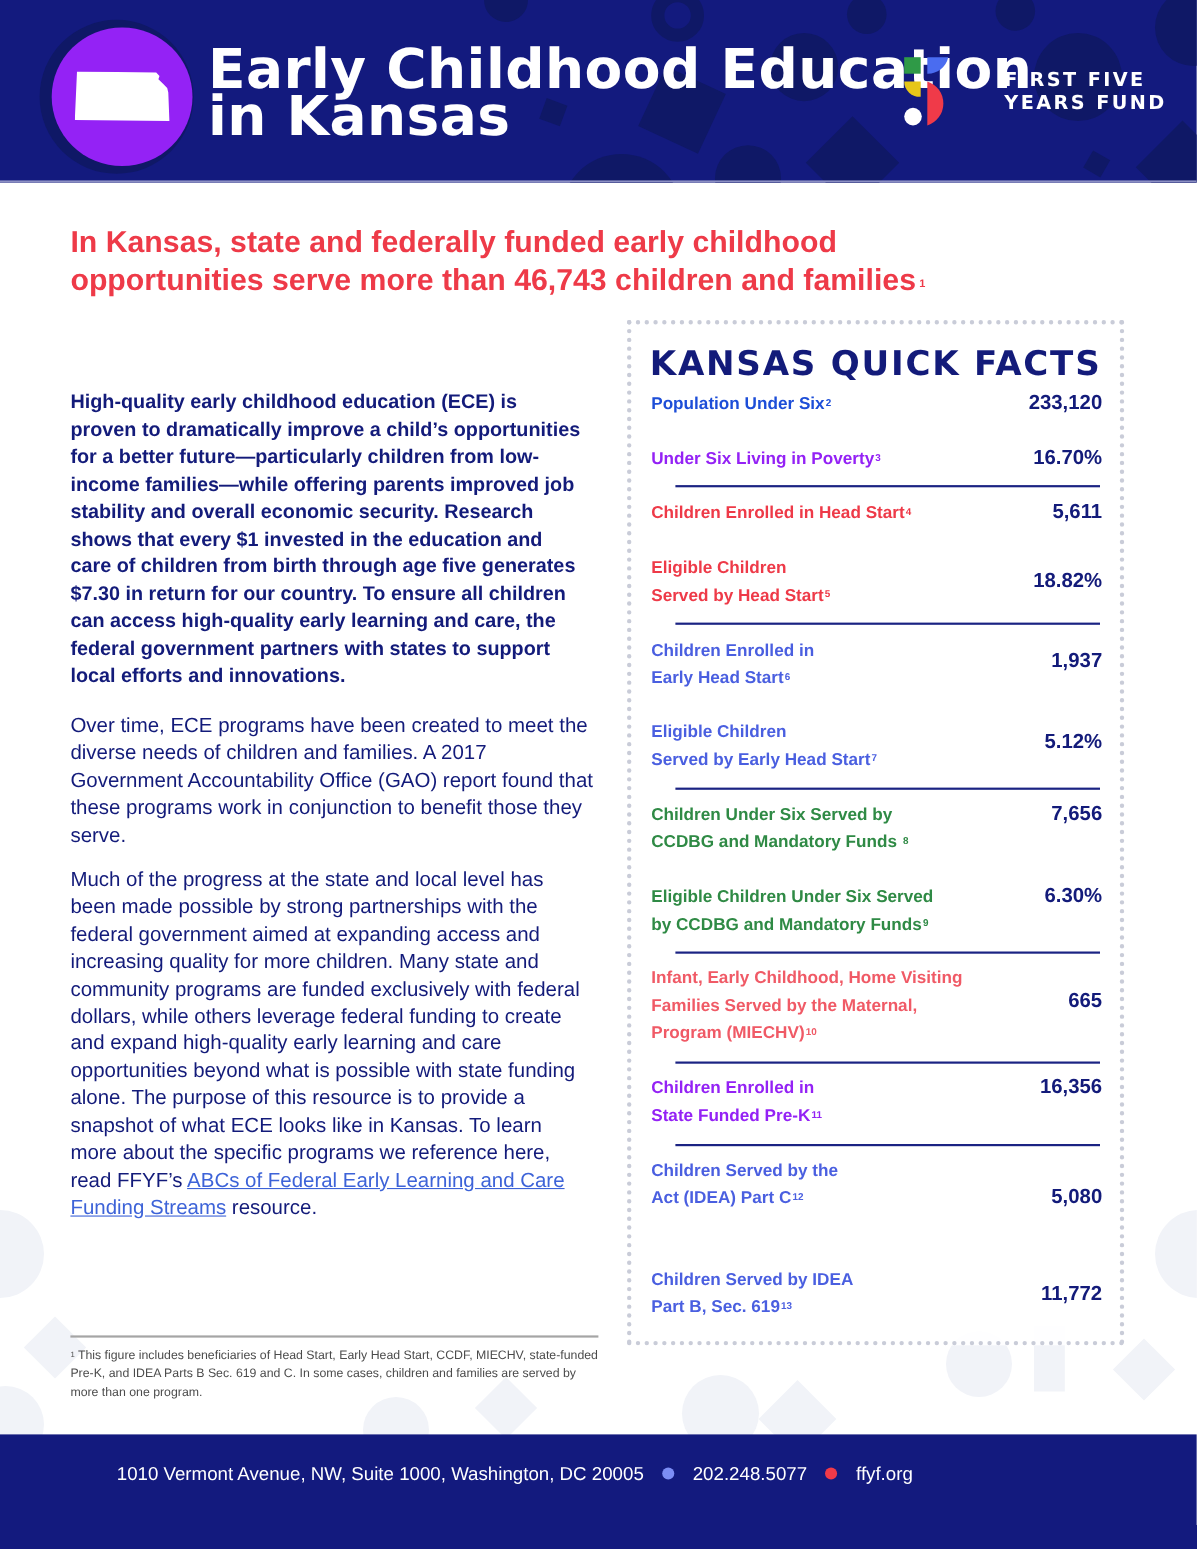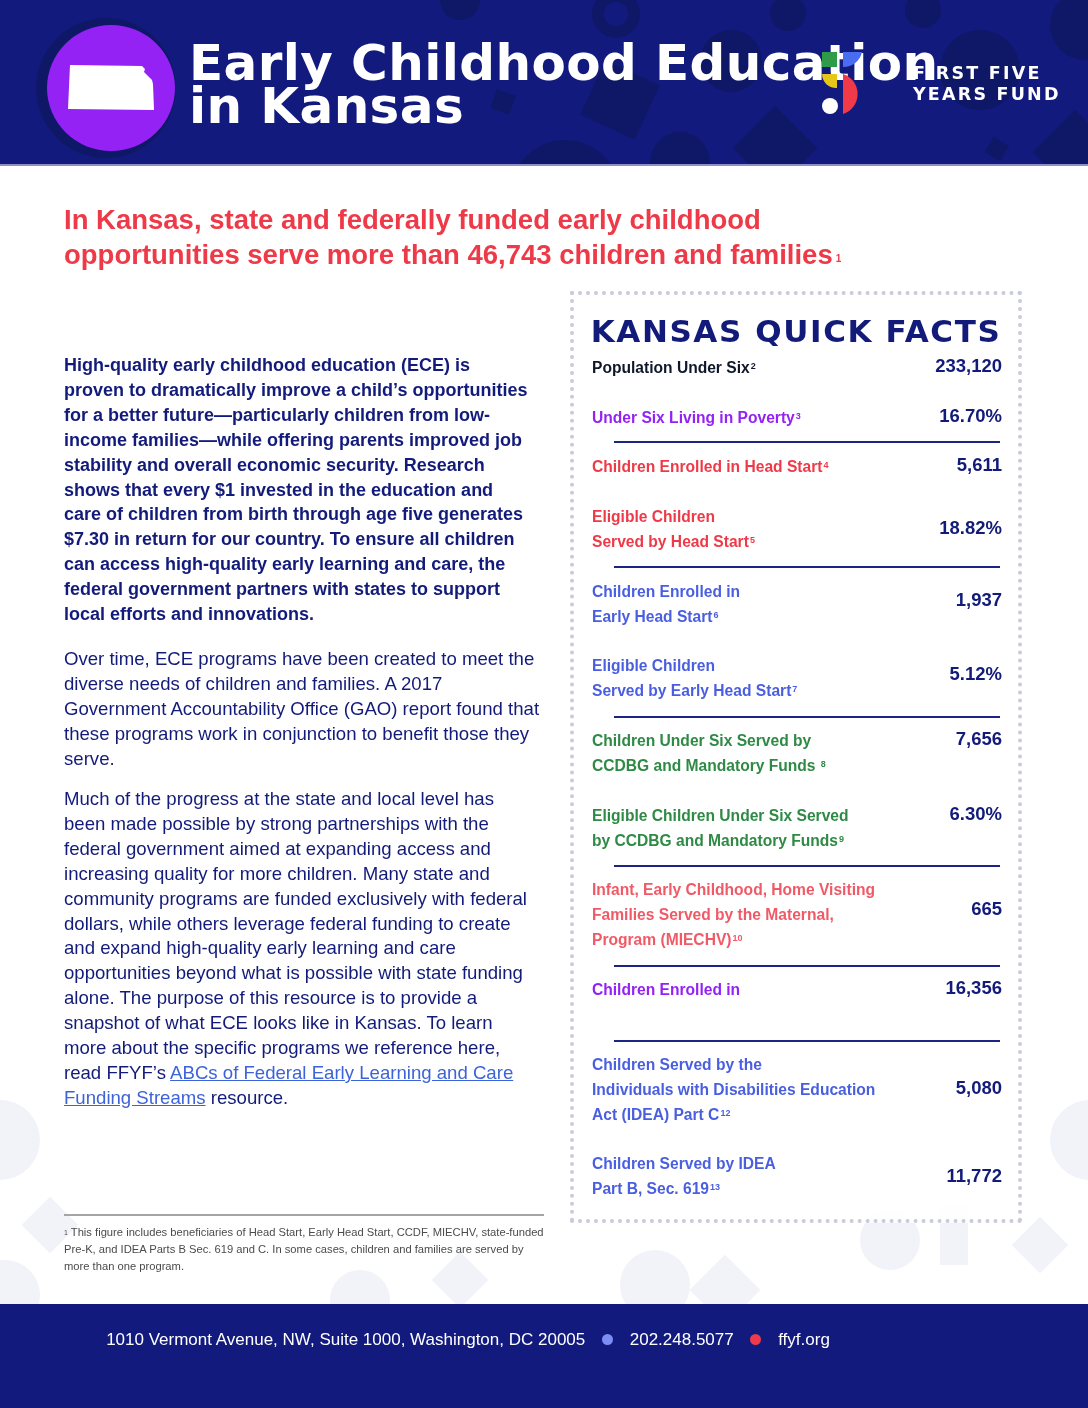--- a/index.html
+++ b/index.html
@@ -204,21 +204,21 @@
 
 <div class="para p2"><span>Much of the progress at the state and local level has been made possible by strong partnerships with the federal government aimed at expanding access and increasing quality for more children. Many state and community programs are funded exclusively with federal dollars, while others leverage federal funding to create and expand high-quality early learning and care opportunities beyond what is possible with state funding alone. The purpose of this resource is to provide a snapshot of what ECE looks like in Kansas. To learn more about the specific programs we reference here, read FFYF’s </span><a href="#">ABCs of Federal Early Learning and Care Funding Streams</a><span> resource.</span></div>
 
 <div class="footnote-rule"></div>
 <div class="footnote"><sup>1</sup><span> This figure includes beneficiaries of Head Start, Early Head Start, CCDF, MIECHV, state-funded Pre-K, and IDEA Parts B Sec. 619 and C. In some cases, children and families are served by more than one program.</span></div>
 
 <div class="qf-box">
   <div class="qf-title">KANSAS QUICK FACTS</div>
   <div id="qf-rows">
       <div class="qf-row" style="top: 60px;">
-        <div class="qf-label" style="color: #0f172a;">
+        <div class="qf-label" style="color: #1d4ed8;">
           <span>Population Under Six<sup>2</sup></span>
         </div>
         <div class="qf-value" style="top: 0px; color: rgb(19, 27, 122);">233,120</div>
       </div>
       <div class="qf-row" style="top: 110px;">
         <div class="qf-label" style="color: rgb(148, 34, 245);">
           <span>Under Six Living in Poverty<sup>3</sup></span>
         </div>
         <div class="qf-value" style="top: 0px; color: rgb(19, 27, 122);">16.70%</div>
       </div>
@@ -272,28 +272,28 @@
           <span>Infant, Early Childhood, Home Visiting</span>
           <span>Families Served by the Maternal,</span>
           <span>Program (MIECHV)<sup>10</sup></span>
         </div>
         <div class="qf-value" style="top: 21px; color: rgb(19, 27, 122);">665</div>
       </div>
       <div class="qf-divider" style="top: 670px;"></div>
       <div class="qf-row" style="top: 682px;">
         <div class="qf-label" style="color: rgb(148, 34, 245);">
           <span>Children Enrolled in</span>
+          <span>State Funded Pre-K<sup>11</sup></span>
         </div>
         <div class="qf-value" style="top: 0px; color: rgb(19, 27, 122);">16,356</div>
       </div>
       <div class="qf-divider" style="top: 745px;"></div>
       <div class="qf-row" style="top: 757px;">
         <div class="qf-label" style="color: rgb(74, 95, 224);">
           <span>Children Served by the</span>
-          <span>Individuals with Disabilities Education</span>
           <span>Act (IDEA) Part C<sup>12</sup></span>
         </div>
         <div class="qf-value" style="top: 25px; color: rgb(19, 27, 122);">5,080</div>
       </div>
       <div class="qf-row" style="top: 856px;">
         <div class="qf-label" style="color: rgb(74, 95, 224);">
           <span>Children Served by IDEA</span>
           <span>Part B, Sec. 619<sup>13</sup></span>
         </div>
         <div class="qf-value" style="top: 14px; color: rgb(19, 27, 122);">11,772</div>

